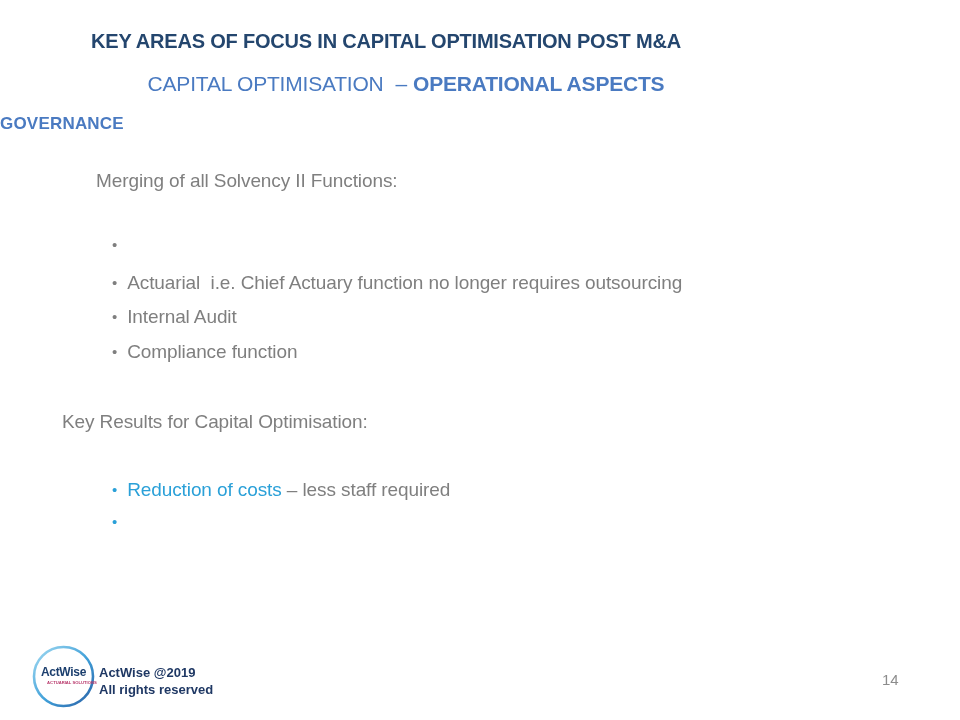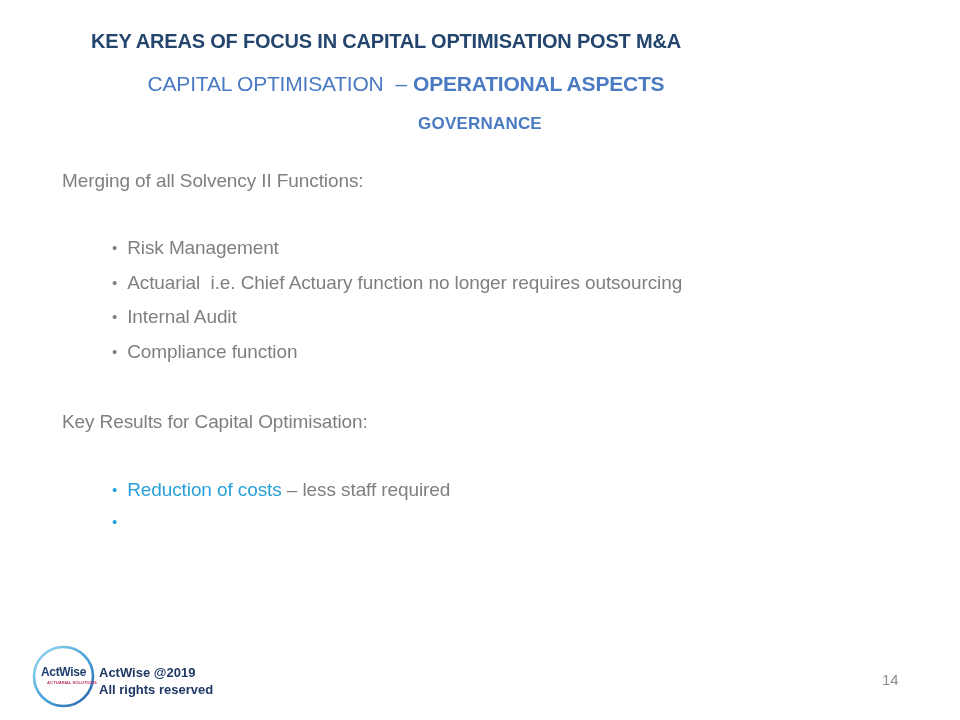--- a/index.html
+++ b/index.html
@@ -16,28 +16,28 @@
     position:absolute;top:30px;left:0;width:772px;text-align:center;
     font-size:20px;font-weight:bold;color:var(--navy);letter-spacing:-0.2px;
   }
   .slide-subtitle{
     position:absolute;top:72px;left:0;width:812px;text-align:center;
     font-size:21px;color:var(--blue);letter-spacing:-0.2px;
   }
   .slide-subtitle .sep{margin:0 6px 0 12px;}
   .slide-subtitle .bold{font-weight:bold;}
   .slide-section{
-    position:absolute;top:114px;left:0;width:960px;text-align:center;
+    position:absolute;top:114px;left:0;width:960px;text-align:left;
     font-size:17px;font-weight:bold;color:var(--blue);letter-spacing:0.2px;
   }
   .body-heading{
     position:absolute;left:62px;font-size:19px;color:var(--gray);
     letter-spacing:-0.1px;white-space:pre-wrap;
   }
-  #heading1{top:170px;}
+  #heading1{top:170px;margin-left:34px;}
   #heading2{top:411px;}
   ul.bullets{position:absolute;left:112px;list-style:none;}
   #list1{top:237px;}
   #list2{top:479px;}
   ul.bullets li{
     display:flex;align-items:baseline;height:34.5px;
     font-size:19px;color:var(--gray);letter-spacing:-0.1px;
   }
   #list2 li{height:34.8px;}
   .bullet{
@@ -77,21 +77,20 @@
   <span>CAPITAL OPTIMISATION</span><span class="sep">–</span><span class="bold">OPERATIONAL ASPECTS</span>
 </div>
 
 <div class="slide-section">GOVERNANCE</div>
 
 <div id="heading1" class="body-heading">Merging of all Solvency II Functions:</div>
 
 <ul id="list1" class="bullets">
   <li>
     <span class="bullet">•</span>
-    <span class="li-text">Risk Management</span>
   </li>
   <li>
     <span class="bullet">•</span>
     <span class="li-text">Actuarial  i.e. Chief Actuary function no longer requires outsourcing</span>
   </li>
   <li>
     <span class="bullet">•</span>
     <span class="li-text">Internal Audit</span>
   </li>
   <li>

